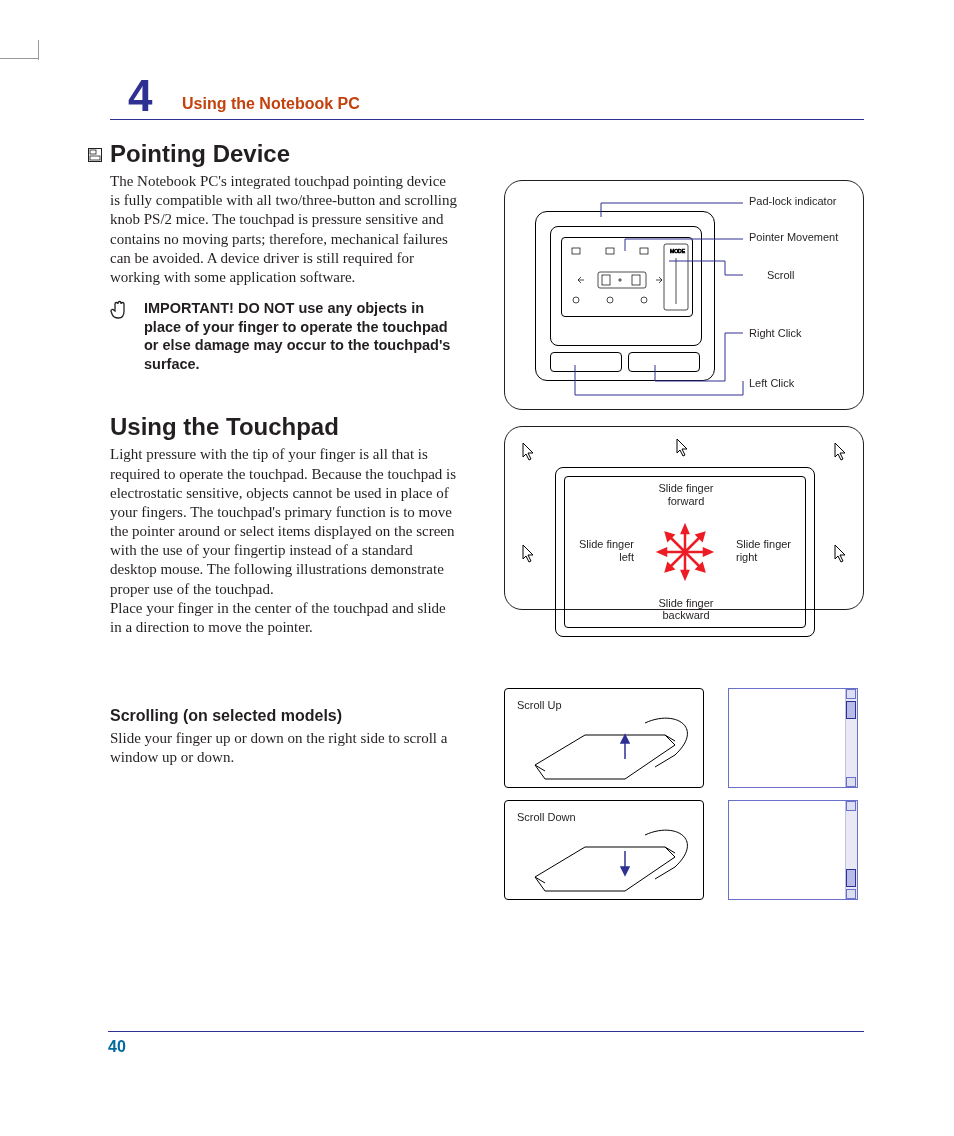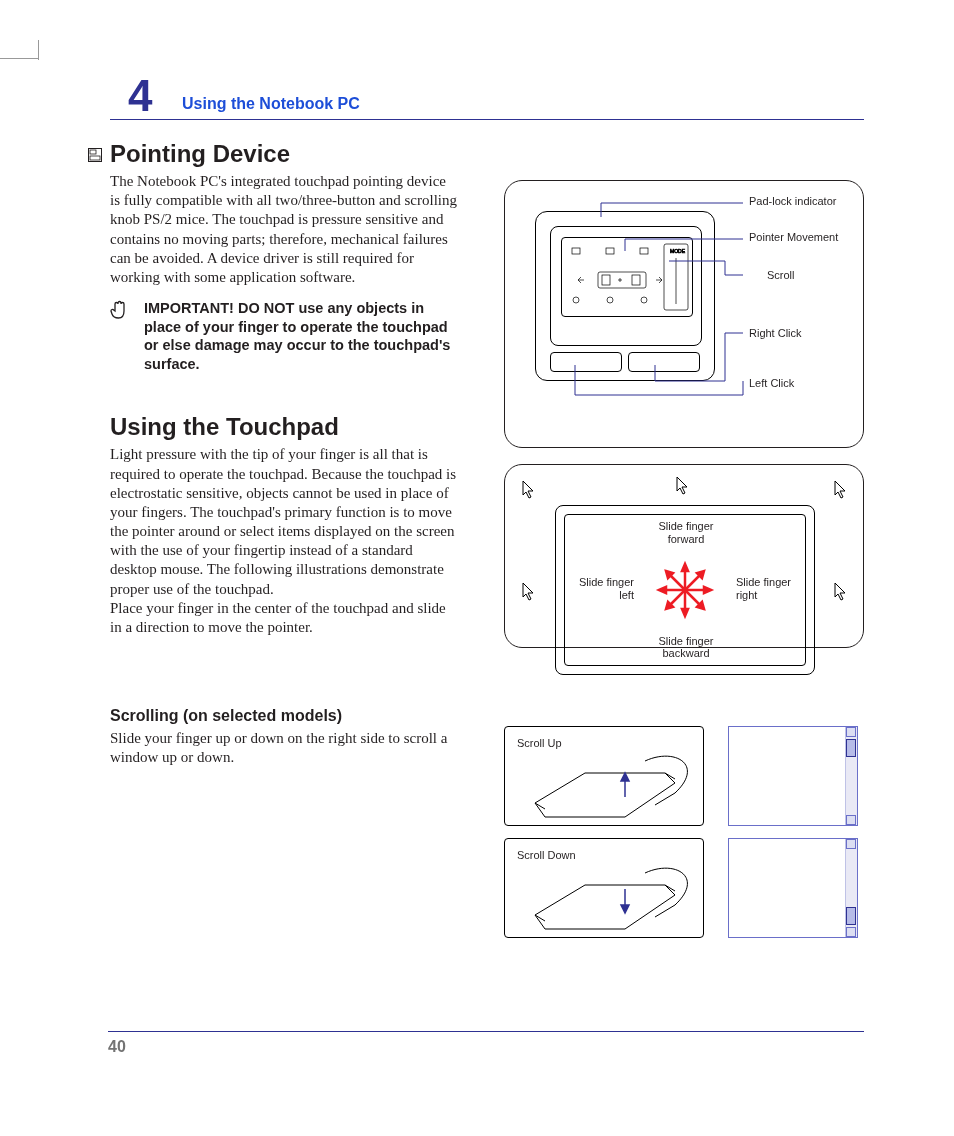--- a/index.html
+++ b/index.html
@@ -2,35 +2,35 @@
 <html><head>
 <meta charset="utf-8">
 <style>
   * { box-sizing: border-box; margin: 0; padding: 0; }
   html, body { width: 954px; height: 1136px; background: #fff; font-family: "Times New Roman", serif; color: #231f20; }
   .page { position: relative; width: 954px; height: 1136px; }
   .crop-mark-v { position: absolute; left: 38px; top: 40px; width: 1px; height: 20px; background: #999; }
   .crop-mark-h { position: absolute; left: 0; top: 58px; width: 38px; height: 1px; background: #999; }
   .header { position: absolute; left: 110px; top: 72px; right: 90px; border-bottom: 1px solid #2e3192; height: 48px; }
   .chapter-num { font-family: Arial, Helvetica, sans-serif; font-size: 44px; font-weight: bold; color: #2e3192; position: absolute; left: 18px; bottom: -2px; }
-  .chapter-title { font-family: Arial, Helvetica, sans-serif; font-size: 16px; font-weight: bold; color: #1d4ed8; position: absolute; left: 72px; bottom: 6px; }
+  .chapter-title { font-family: Arial, Helvetica, sans-serif; font-size: 16px; font-weight: bold; color: #c2410c; position: absolute; left: 72px; bottom: 6px; }
   .content { position: absolute; left: 110px; top: 140px; right: 90px; }
   .left-col { width: 348px; }
   .right-col { position: absolute; right: 0; top: 40px; width: 360px; }
   .h1 { font-family: Arial, Helvetica, sans-serif; font-size: 24px; font-weight: bold; margin-bottom: 4px; }
   .h2 { font-family: Arial, Helvetica, sans-serif; font-size: 24px; font-weight: bold; margin-bottom: 4px; margin-top: 14px; }
   .h3 { font-family: Arial, Helvetica, sans-serif; font-size: 16px; font-weight: bold; margin-bottom: 4px; margin-top: 12px; }
   .body { font-size: 15px; line-height: 1.28; }
   .section-icon { position: absolute; left: -22px; top: 8px; width: 14px; height: 14px; }
   .note-box { position: relative; margin-top: 12px; padding-left: 34px; }
   .note-icon { position: absolute; left: -2px; top: 0; width: 24px; height: 24px; }
   .note-text { font-family: Arial, Helvetica, sans-serif; font-size: 14.5px; font-weight: bold; line-height: 1.28; }
   .fig { border: 1.5px solid #231f20; border-radius: 18px; position: relative; background: #fff; }
   .fig-label { font-family: Arial, Helvetica, sans-serif; font-size: 11px; line-height: 1.2; color: #231f20; }
-  .page-num { position: absolute; left: 108px; bottom: 80px; font-family: Arial, Helvetica, sans-serif; font-size: 16px; font-weight: bold; color: #737373; }
+  .page-num { position: absolute; left: 108px; bottom: 80px; font-family: Arial, Helvetica, sans-serif; font-size: 16px; font-weight: bold; color: #0369a1; }
   .page-num-line { position: absolute; left: 108px; right: 90px; bottom: 104px; height: 1px; background: #2e3192; }
   
   .tp-outer { position:absolute; left:30px; top:30px; width:180px; height:170px; border:1px solid #000; border-radius:12px; }
   .tp-inner { position:absolute; left:14px; top:14px; width:152px; height:120px; border:1px solid #000; border-radius:8px; }
   .tp-pad   { position:absolute; left:10px; top:10px; width:132px; height:80px; border:1px solid #000; border-radius:4px; }
   .tp-btn-l { position:absolute; left:14px; bottom:8px; width:72px; height:20px; border:1px solid #000; border-radius:4px; }
   .tp-btn-r { position:absolute; right:14px; bottom:8px; width:72px; height:20px; border:1px solid #000; border-radius:4px; }
   .guide { stroke:#2e3192; stroke-width:1; fill:none; }
   .dir-pad { position:absolute; left:50px; top:40px; width:260px; height:170px; border:1.5px solid #000; border-radius:8px; }
   .dir-inner { position:absolute; left:8px; top:8px; right:8px; bottom:8px; border:1px solid #000; border-radius:4px; }
@@ -76,21 +76,21 @@
       <div class="body">Light pressure with the tip of your finger is all that is required to operate the touchpad. Because the touchpad is electrostatic sensitive, objects cannot be used in place of your fingers. The touchpad's primary function is to move the pointer around or select items displayed on the screen with the use of your fingertip instead of a standard desktop mouse. The following illustrations demonstrate proper use of the touchpad.</div>
 
       <div class="body">Place your finger in the center of the touchpad and slide in a direction to move the pointer.</div>
 
       <div class="h3" style="margin-top:70px">Scrolling (on selected models)</div>
       <div class="body">Slide your finger up or down on the right side to scroll a window up or down.</div>
     </div>
 
     <div class="right-col">
 
-      <div class="fig" style="height:268px">
+      <div class="fig" style="height:230px">
         <div class="tp-outer">
           <div class="tp-inner">
             <div class="tp-pad">
               
               <svg width="132" height="80">
                 <g stroke="#000" stroke-width="0.7" fill="none">
                   <rect x="10" y="10" width="8" height="6"></rect>
                     <rect x="44" y="10" width="8" height="6"></rect>
                     <rect x="78" y="10" width="8" height="6"></rect>
                   <text x="108" y="15" font-size="5" font-family="Arial" fill="#000">MODE</text>

